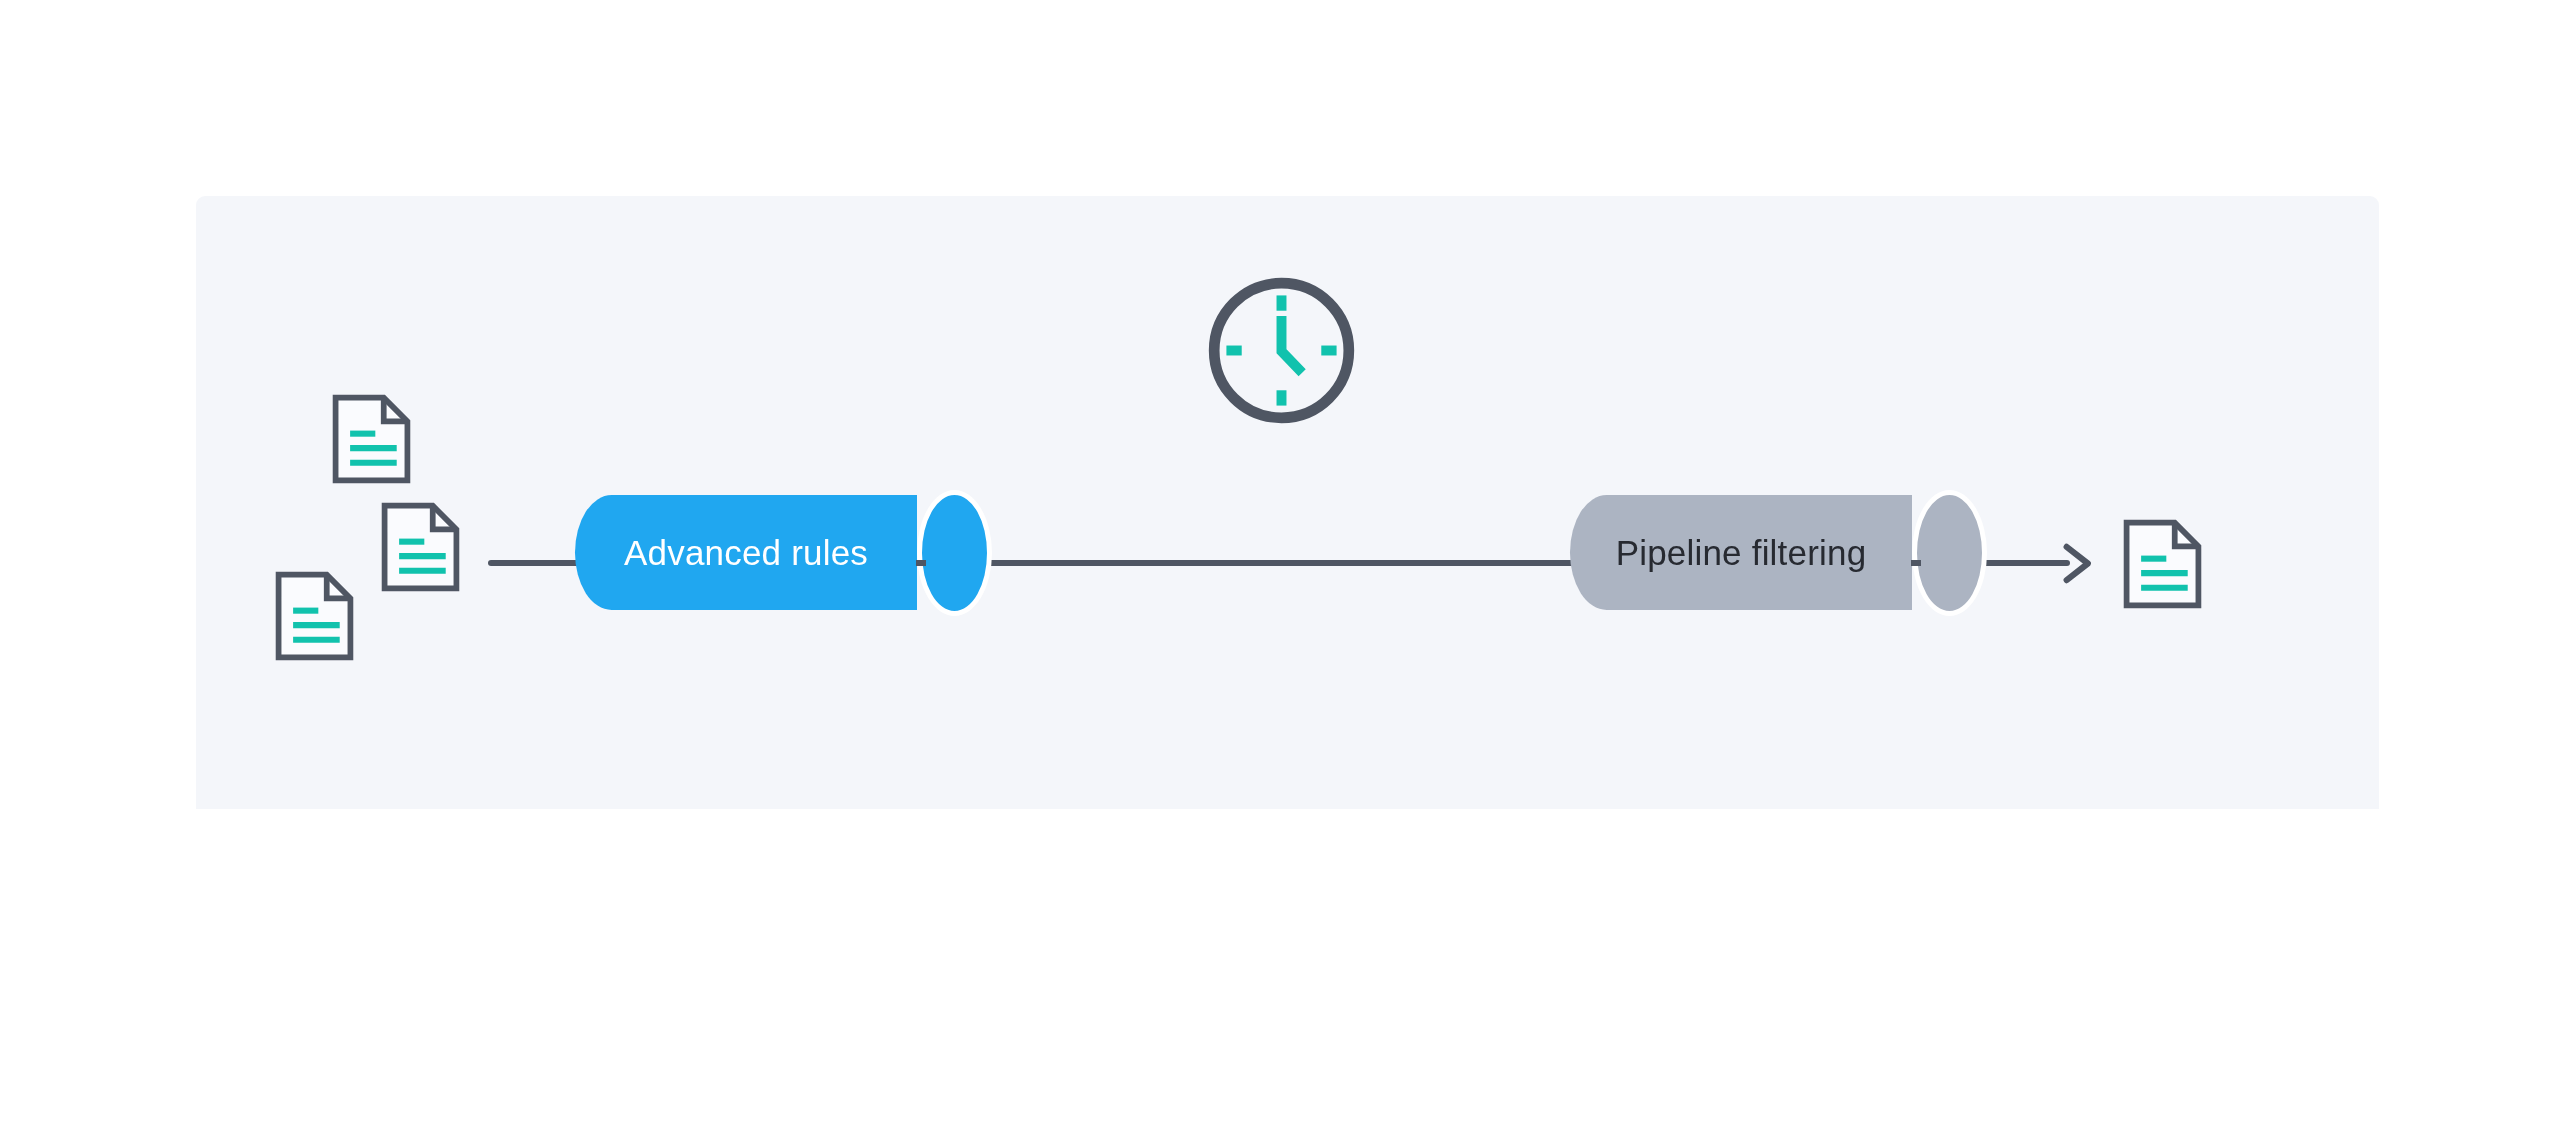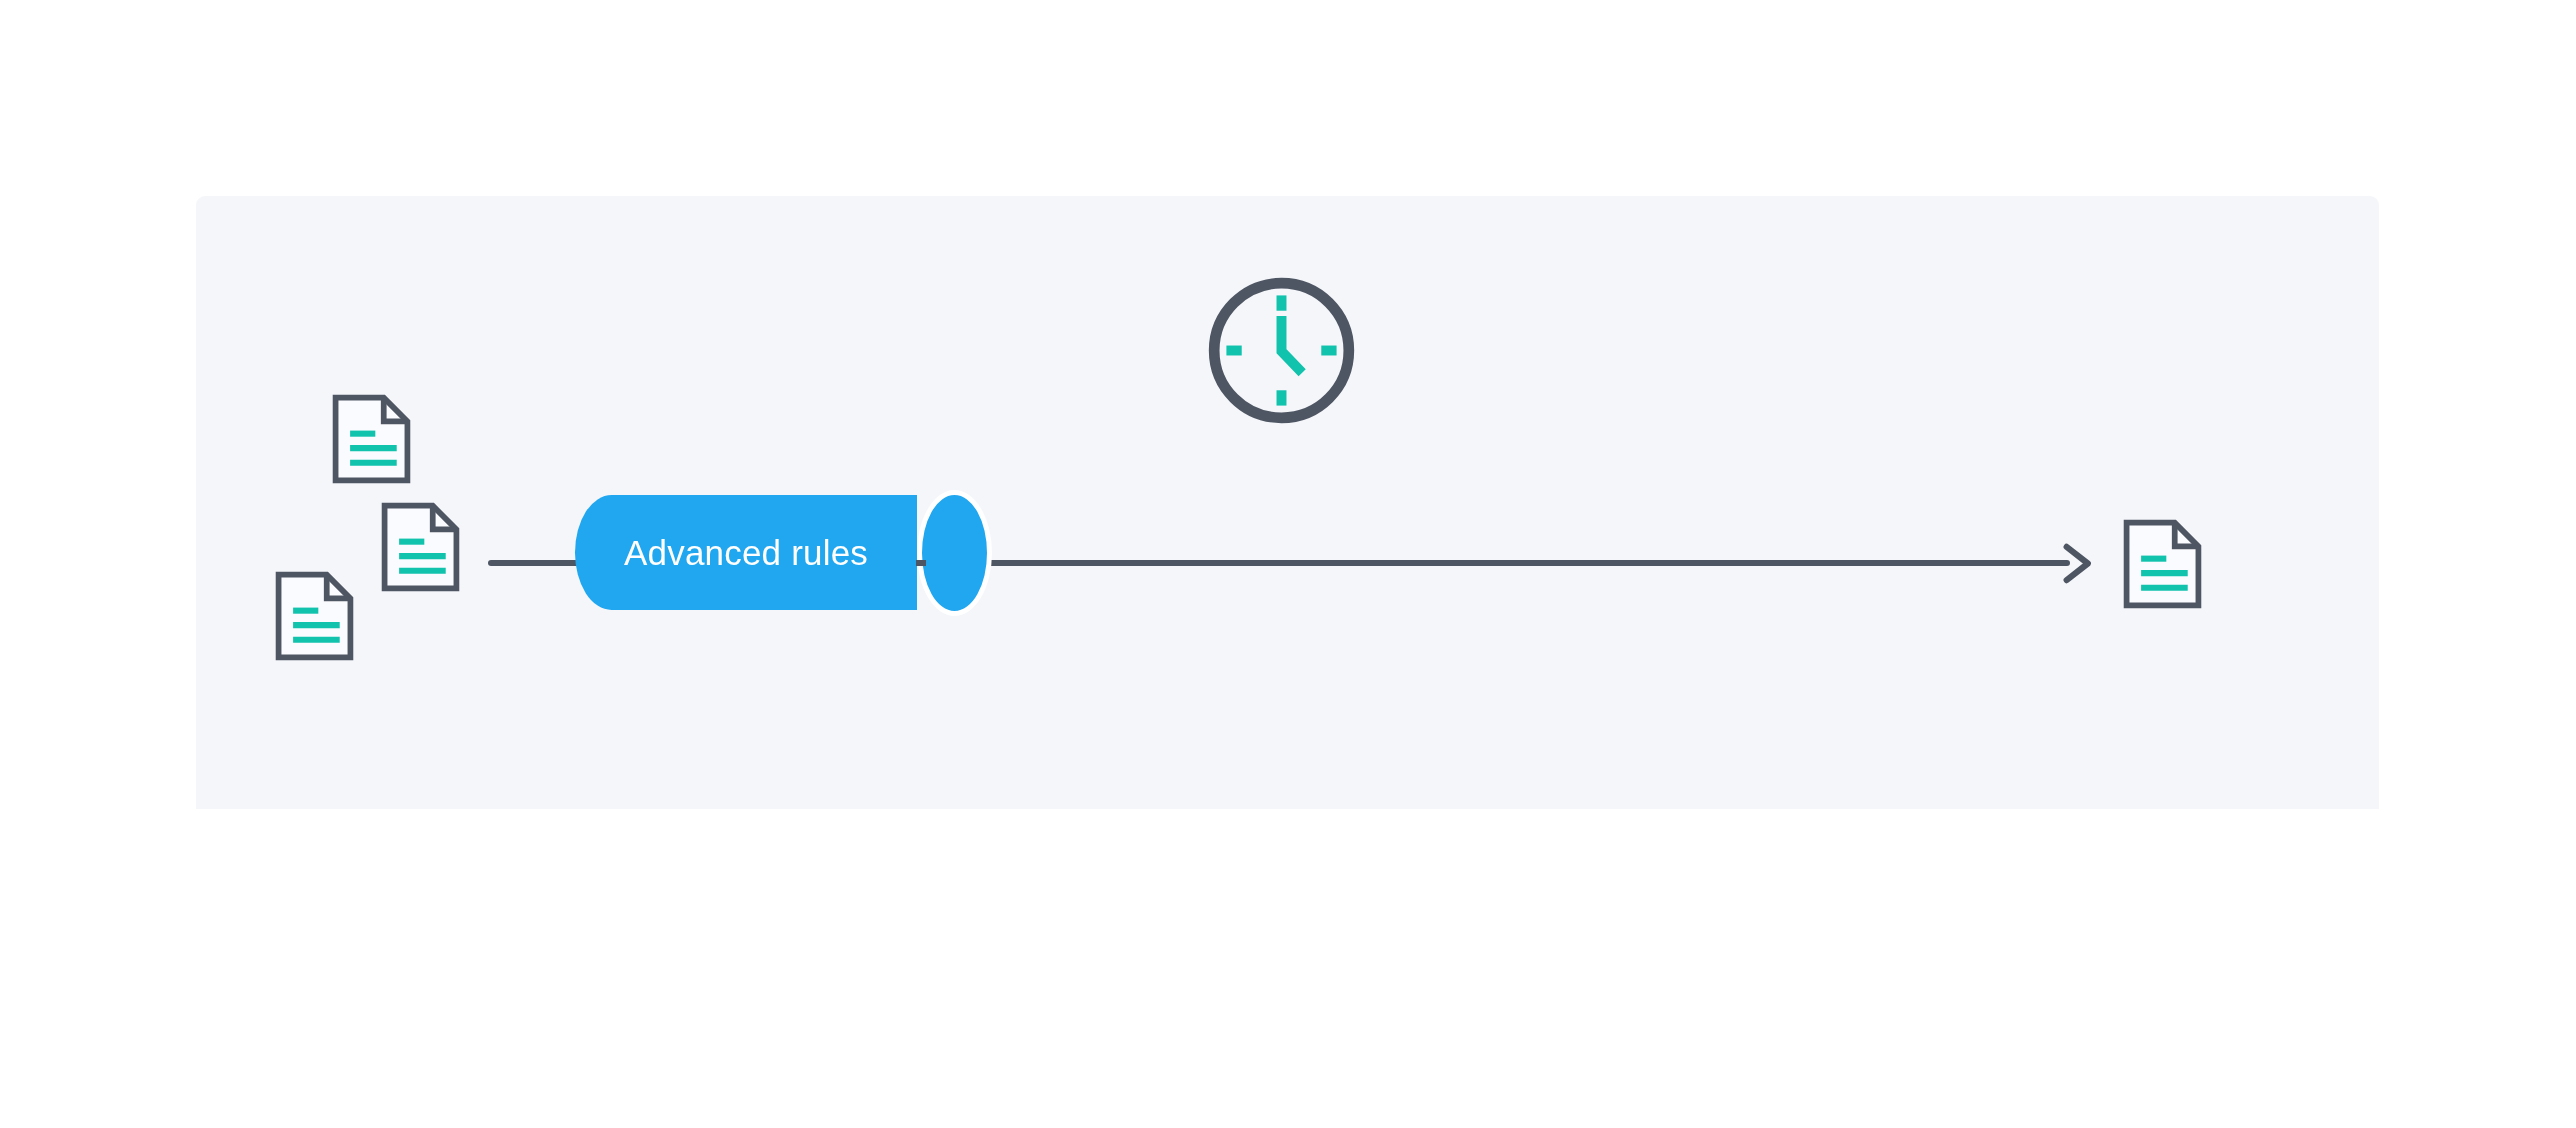--- a/index.html
+++ b/index.html
@@ -90,20 +90,26 @@
   </div>
 
   <div class="stage" style="left:575px;width:342px">
     <div class="stage-body" style="background-color: rgb(32, 167, 240);"></div>
     <div class="stage-cap" style="background-color: rgb(32, 167, 240);"></div>
     <div class="stage-dash"></div>
     <div class="stage-label" style="color: rgb(255, 255, 255);">Advanced rules</div>
   </div>
 
 
+  <div class="stage" style="left:1570px;width:342px">
+    <div class="stage-body" style="background-color: rgb(172, 180, 194);"></div>
+    <div class="stage-cap" style="background-color: rgb(172, 180, 194);"></div>
+    <div class="stage-dash"></div>
+    <div class="stage-label" style="color: rgb(39, 42, 49);">Pipeline filtering</div>
+  </div>
 
   <div class="doc" style="left:2122px;top:518px">
     <svg width="81" height="92" viewBox="0 0 106 120">
       <path class="doc-outline" d="M6 6 H69 L100 37 V114 H6 Z"></path>
       <path class="doc-fold" d="M69 6 V37 H100"></path>
       <line class="doc-line" x1="25" y1="53" x2="58" y2="53"></line>
       <line class="doc-line" x1="25" y1="72" x2="86" y2="72"></line>
       <line class="doc-line" x1="25" y1="91" x2="86" y2="91"></line>
     </svg>
   </div>

